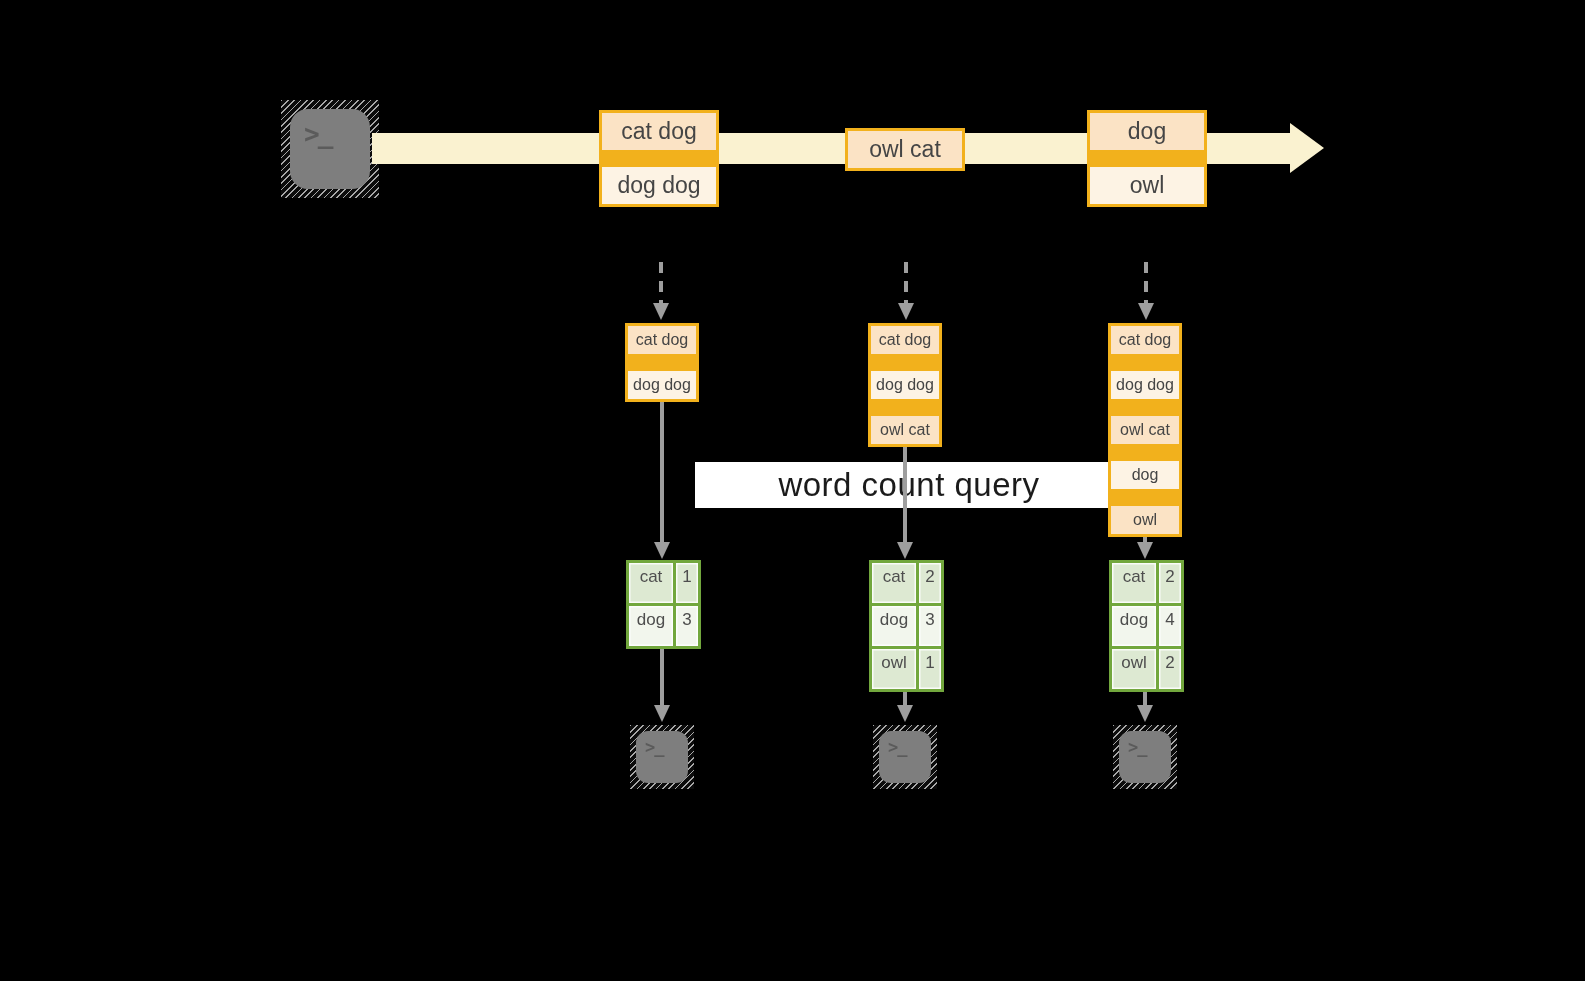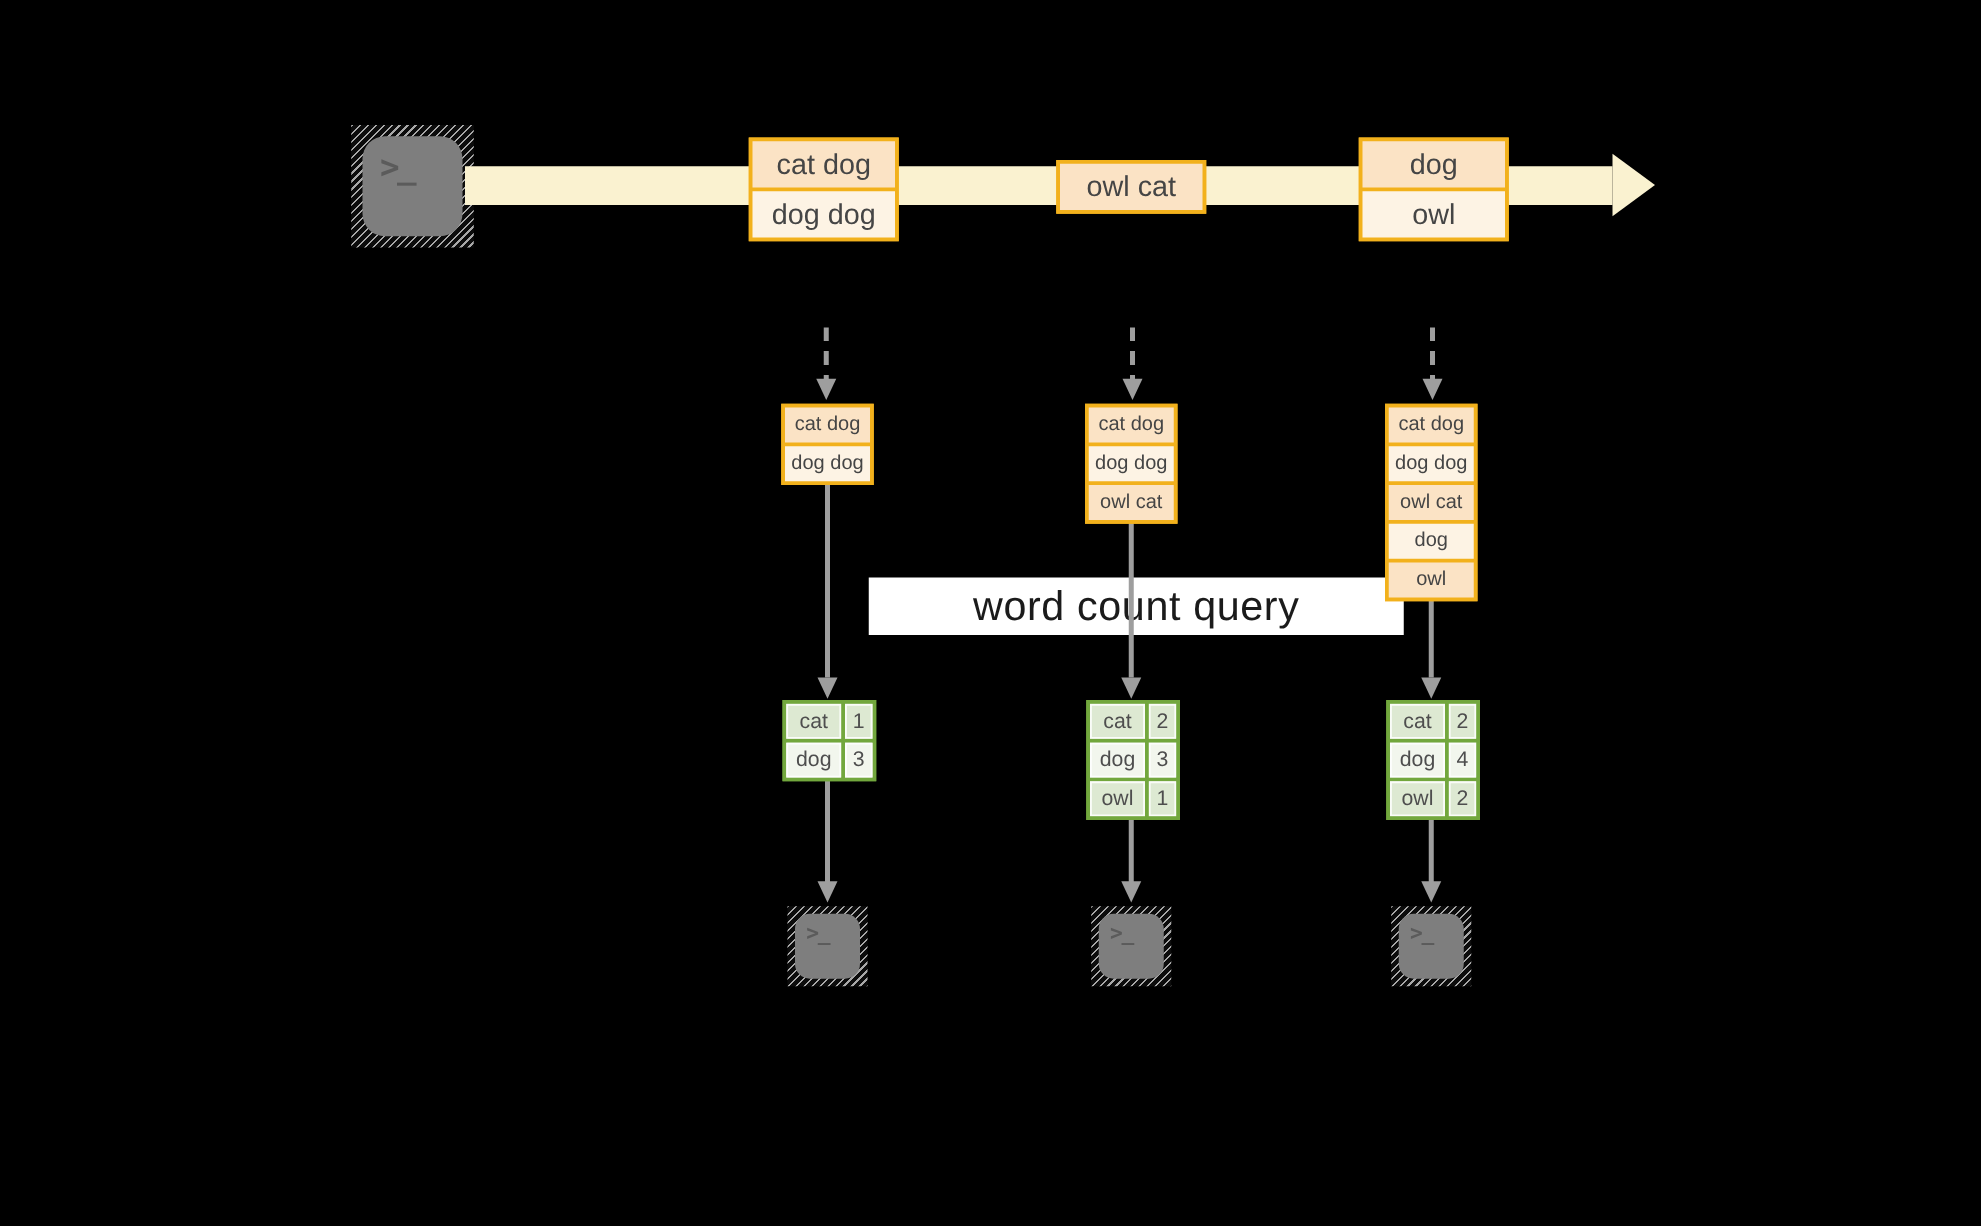--- a/index.html
+++ b/index.html
@@ -42,36 +42,36 @@
 
   
   .box {
     position:absolute;
     border:3px solid var(--box-border,#f2b11c);
     background:var(--box-border,#f2b11c);
   }
   .msg { z-index:2; }
   .stk { z-index:5; }
   .box-row { text-align:center; color:#454545; overflow:hidden; white-space:nowrap; }
-  .box-row + .box-row { margin-top:3px; }
+  .box-row + .box-row { margin-top:17px; }
   .msg .box-row { width:114px; height:37px; line-height:37px; font-size:23px; }
   .stk .box-row { width:68px;  height:28px; line-height:28px; font-size:16px; }
   .fill-dark  { background:var(--box-fill-dark,#fbe3c5); }
   .fill-light { background:var(--box-fill-light,#fdf3e4); }
 
   
   .tbl {
     position:absolute; z-index:5;
     border:3px solid var(--table-border,#72a73d);
     background:var(--table-border,#72a73d);
   }
   .tbl-row { display:flex; gap:3px; }
   .tbl-row + .tbl-row { margin-top:3px; }
   .tbl-word, .tbl-count {
-    height:28px; line-height:28px; text-align:center;
+    height:40px; line-height:28px; text-align:center;
     font-size:17px; color:#4e4e4e;
     box-shadow:inset 0 0 0 1.5px rgba(255,255,255,.85);
   }
   .tbl-word { width:44px; }
   .tbl-count { width:22px; }
   .fill-g-dark  { background:var(--table-fill-dark,#dde9d2); }
   .fill-g-light { background:var(--table-fill-light,#f2f6ed); }
 
   
   .dash-line {

